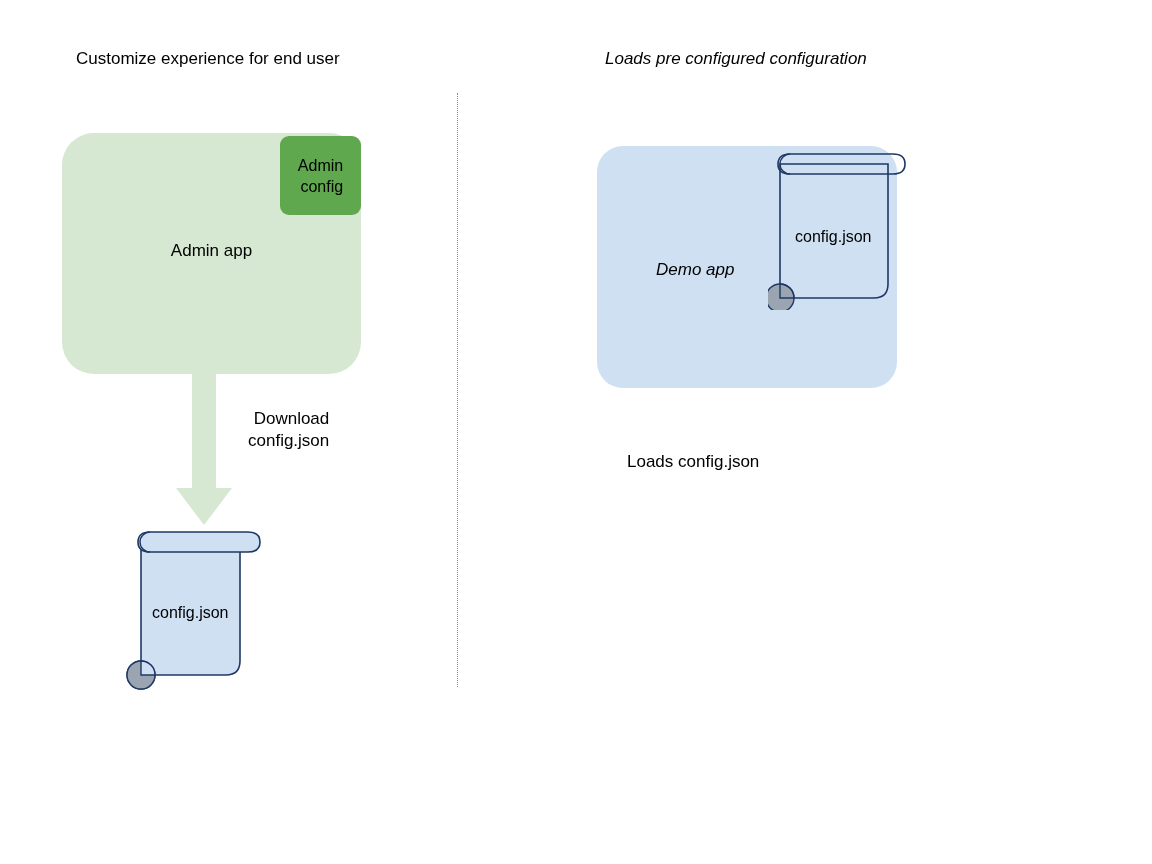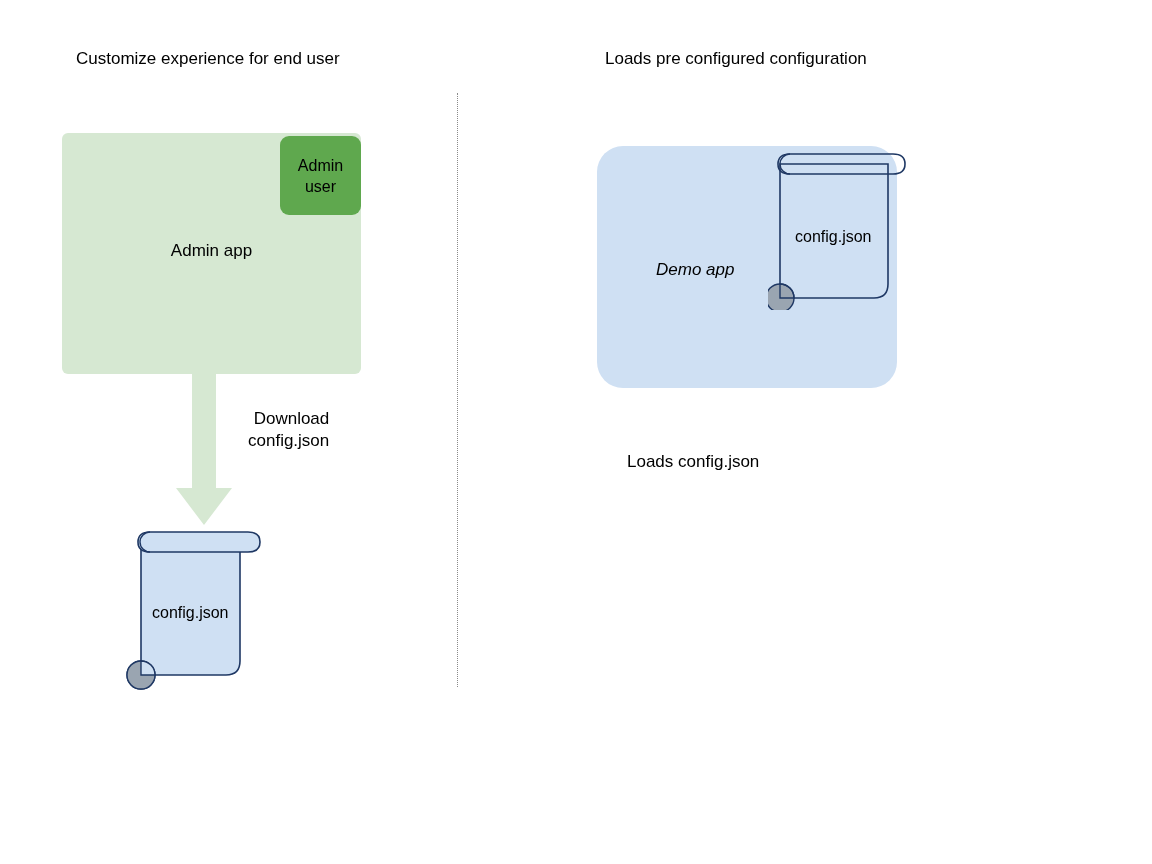--- a/index.html
+++ b/index.html
@@ -20,31 +20,31 @@
     padding-left: 20px;
   }
   .label {
     position: absolute;
     font-size: 17px;
     line-height: 22px;
     color: #000000;
     white-space: pre;
   }
   .title-left  { left: 76px;  top: 48px; }
-  .title-right { left: 605px; top: 48px; }
+  .title-right { left: 605px; top: 48px; font-style: italic; }
 
   
   .admin-app-box {
     position: absolute;
     left: 62px;
     top: 133px;
     width: 299px;
     height: 241px;
     background: #d6e8d2;
-    border-radius: 6px;
+    border-radius: 32px;
   }
   .admin-app-label {
     position: absolute;
     left: 0;
     top: 108px;
     width: 299px;
     text-align: center;
     font-size: 17px;
     color: #000000;
   }
@@ -56,21 +56,21 @@
     height: 79px;
     background: #5fa84e;
     border-radius: 9px;
     display: flex;
     align-items: center;
     justify-content: center;
   }
   .admin-panel-label {
     font-size: 16px;
     line-height: 21px;
-    text-align: center;
+    text-align: right;
     color: #000000;
   }
 
   .down-arrow {
     position: absolute;
     left: 176px;
     top: 372px;
     width: 56px;
     height: 156px;
   }
@@ -152,21 +152,21 @@
 
   <div class="divider"></div>
 
   <div class="admin-app-box">
     <div class="admin-app-label">Admin app</div>
   </div>
 
   <div class="admin-panel-box">
     <div class="admin-panel-label">
       <span>Admin</span><br>
-      <span>user</span>
+      <span>config</span>
     </div>
   </div>
 
   <svg class="down-arrow" viewBox="0 0 56 156">
     <polygon points="16,0 40,0 40,116 56,116 28,153 0,116 16,116" fill="#d6e8d2"></polygon>
   </svg>
 
   <div class="arrow-label">
     <span>Download</span><br>
     <span>config.json</span>

